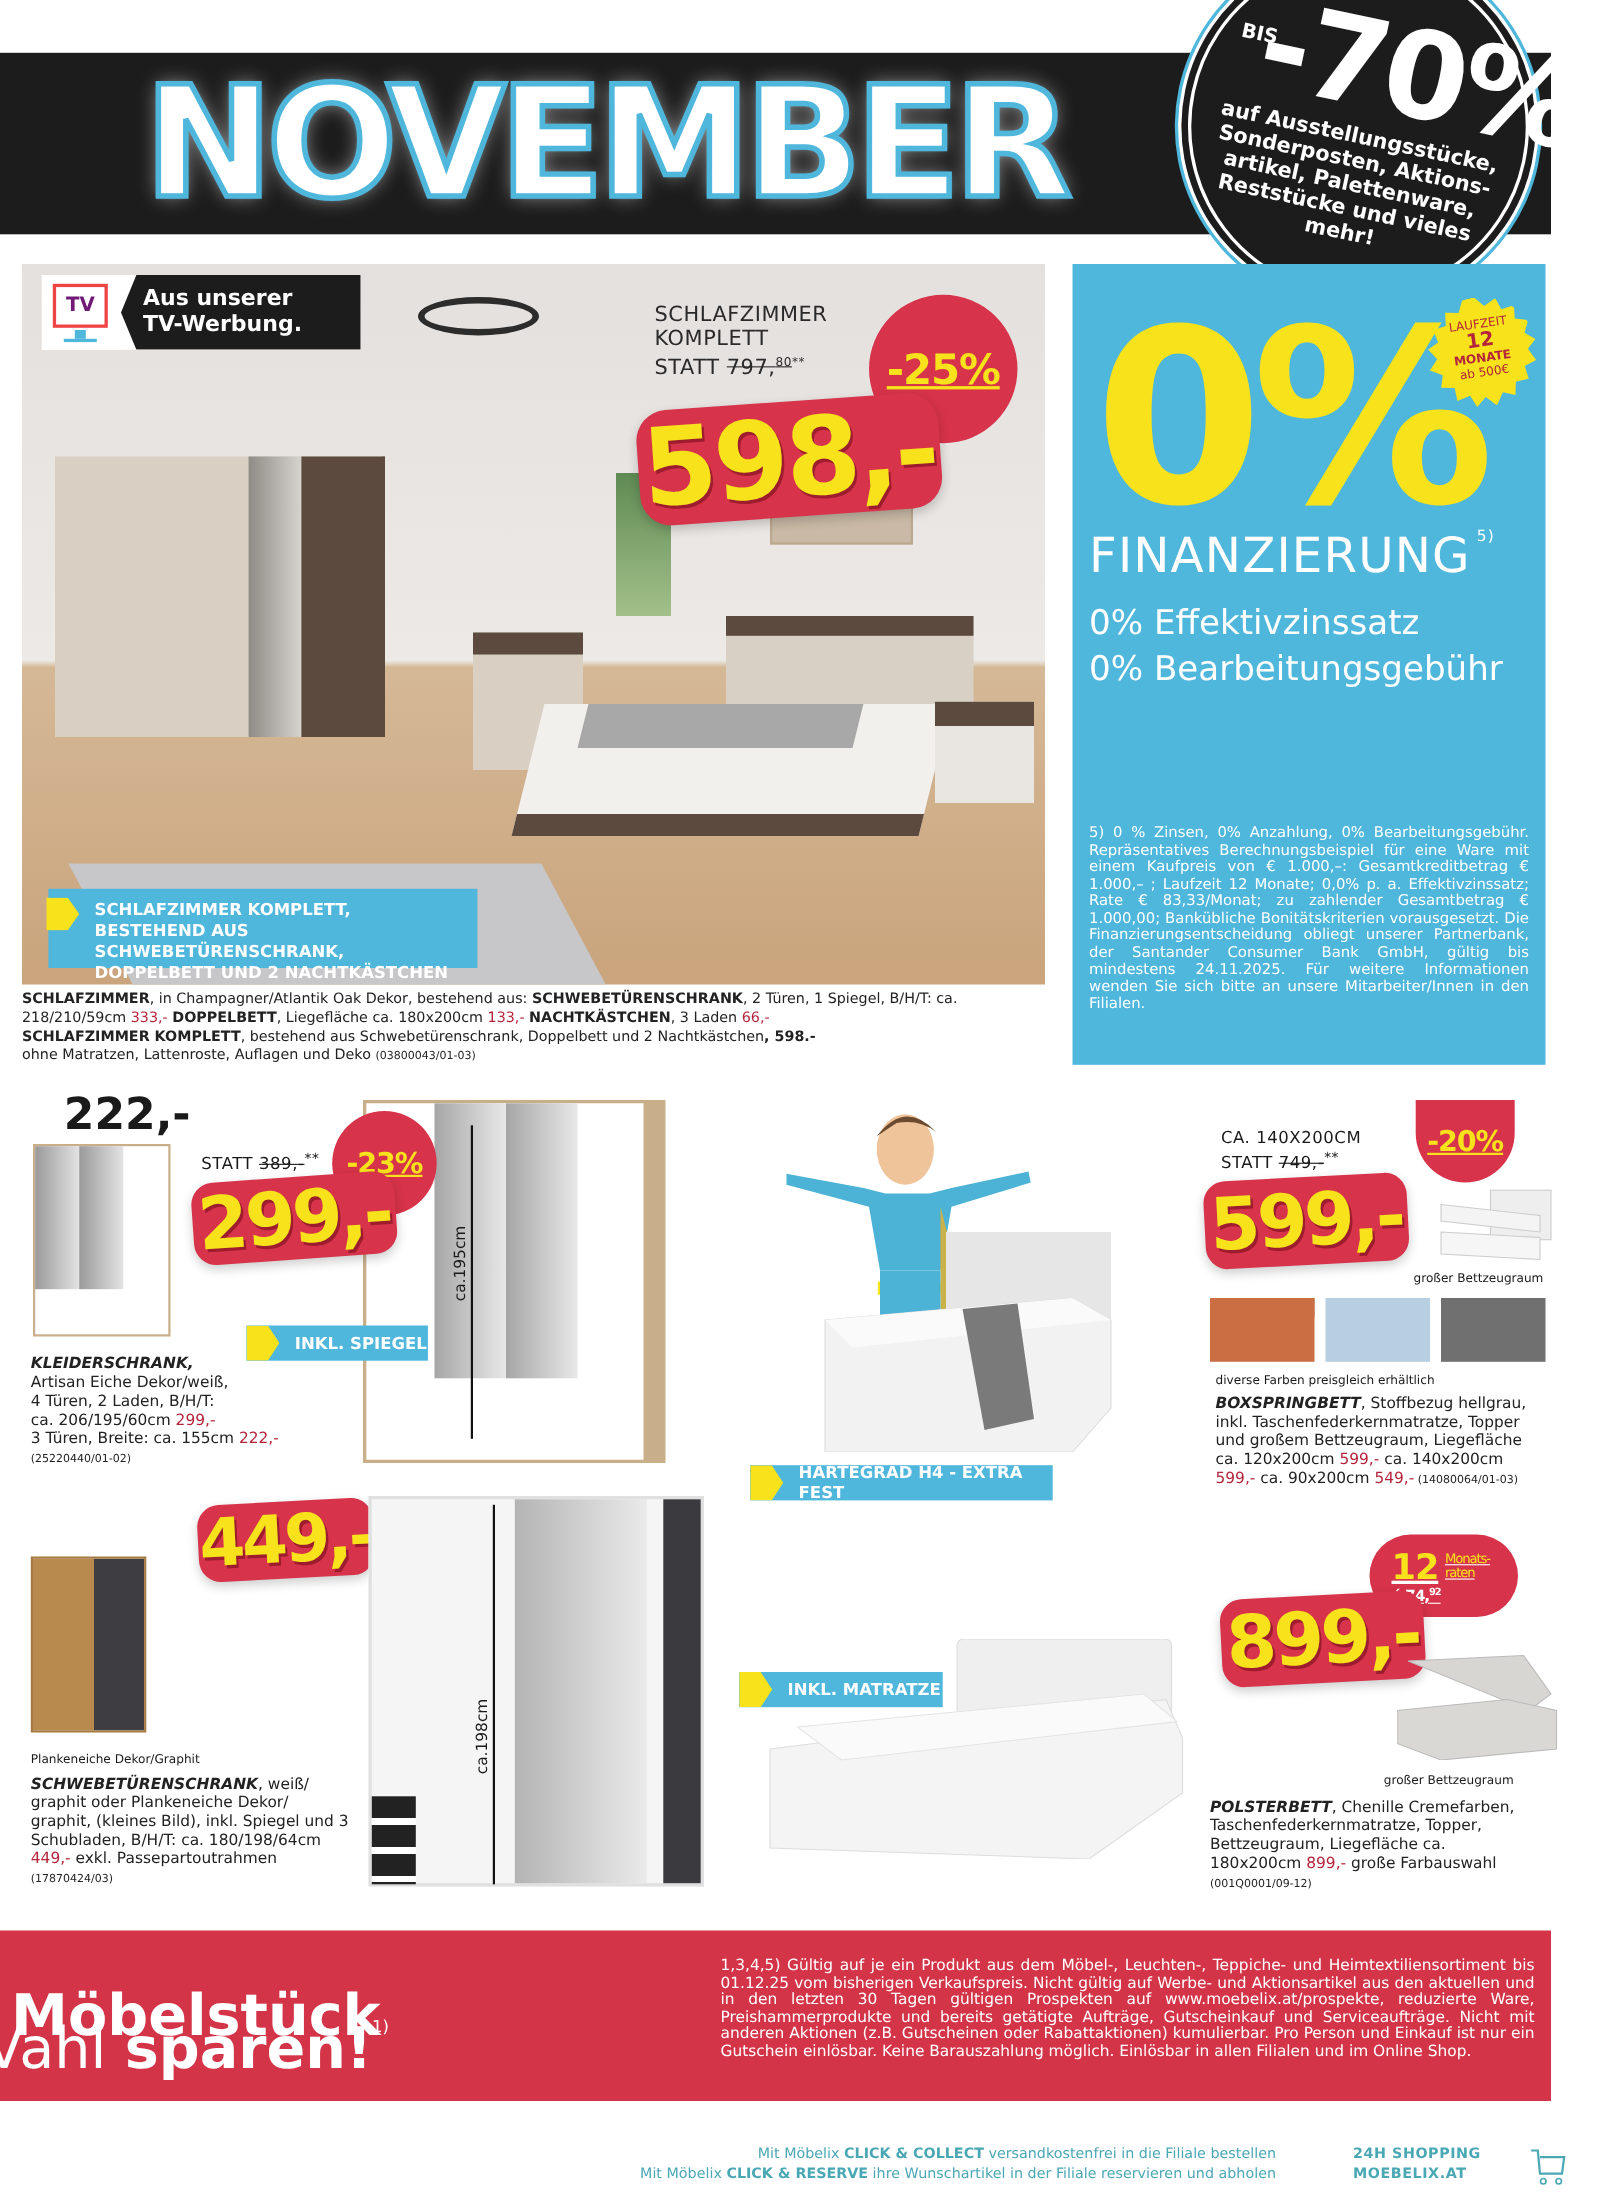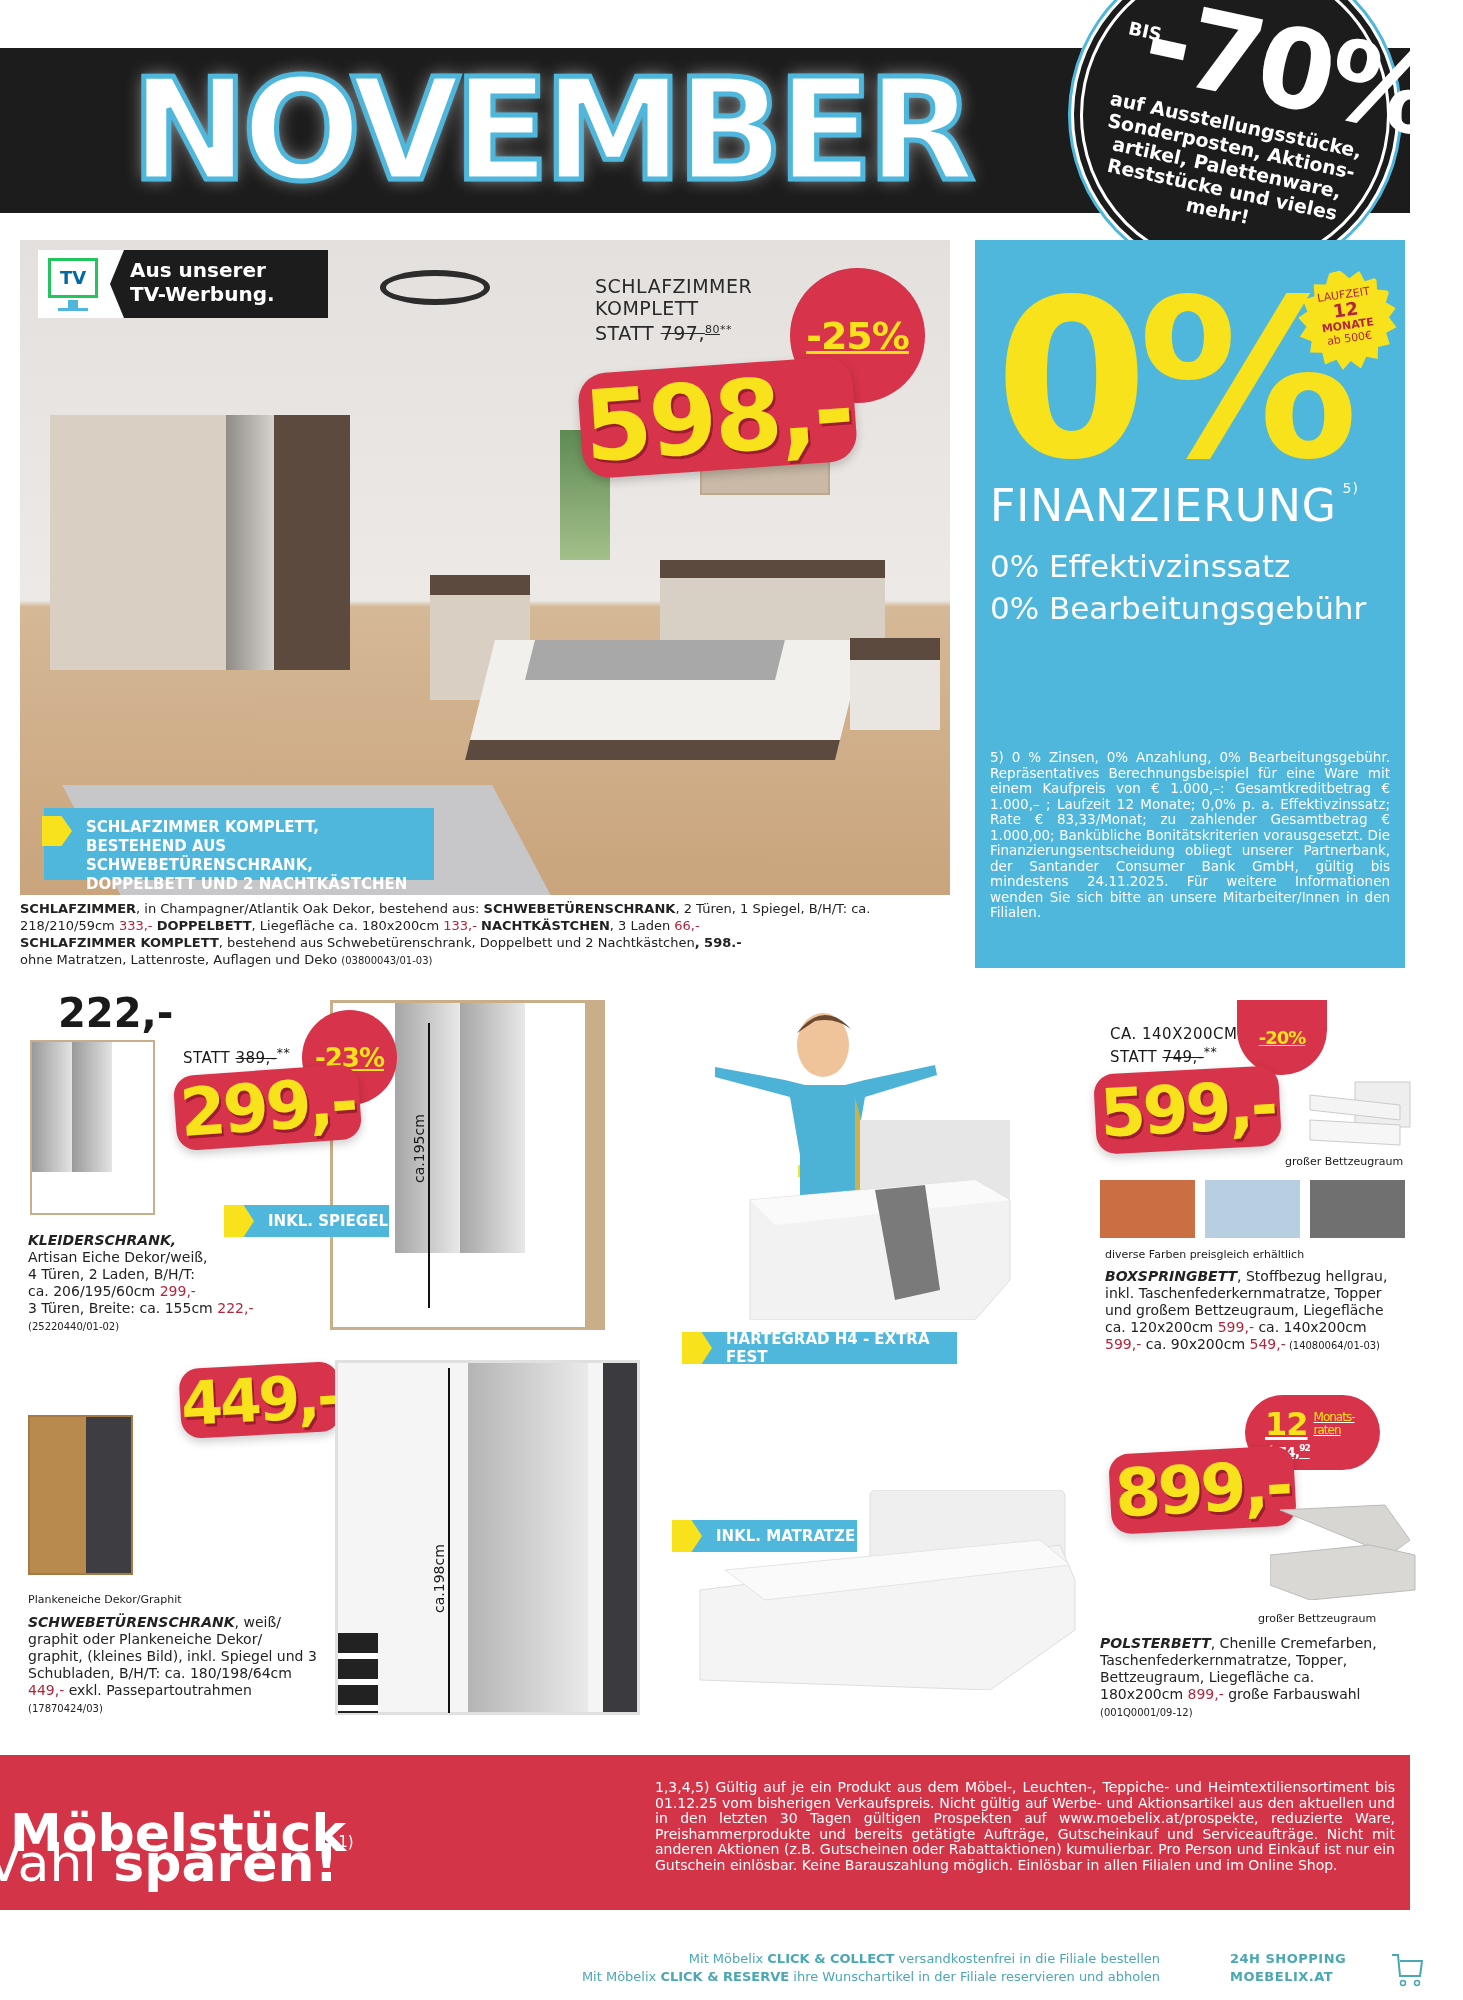--- a/index.html
+++ b/index.html
@@ -32,21 +32,21 @@
   .hero .dresser { position: absolute; left: 410px; top: 335px; width: 100px; height: 125px; background: #d9cfc3; border-top: 20px solid #5b4a3d; }
   .hero .bed-head { position: absolute; left: 640px; top: 320px; width: 225px; height: 80px; background: #d8d0c5; border-top: 18px solid #5b4a3d; }
   .hero .bed { position: absolute; left: 460px; top: 400px; width: 370px; height: 120px; background: #f2f0ec; border-bottom: 20px solid #5b4a3d; transform: skewX(-14deg); }
   .hero .bed .blanket { position: absolute; left: 40px; top: 0; width: 250px; height: 40px; background: #a8a8a8; }
   .hero .night { position: absolute; left: 830px; top: 398px; width: 90px; height: 92px; background: #e9e5e0; border-top: 22px solid #5b4a3d; }
   .hero .rug { position: absolute; left: 90px; top: 545px; width: 430px; height: 180px; background: #c7c6c8; transform: skewX(28deg); }
   .hero .lamp { position: absolute; left: 360px; top: 30px; width: 110px; height: 35px; border: 6px solid #2c2c2c; border-radius: 50%; }
 
   .tv-badge { left: 38px; top: 250px; width: 290px; height: 68px; display: flex; background: #fff; }
   .tv-badge .tv { width: 72px; height: 68px; background: #fff; position: relative; }
-  .tv-badge .tv .screen { position: absolute; left: 10px; top: 8px; width: 50px; height: 40px; border: 3px solid #22c55e; color: #0369a1; font-size: 18px; font-weight: 700; text-align: center; line-height: 34px; }
+  .tv-badge .tv .screen { position: absolute; left: 10px; top: 8px; width: 50px; height: 40px; border: 3px solid #ef4444; color: #701a75; font-size: 18px; font-weight: 700; text-align: center; line-height: 34px; }
   .tv-badge .tv .stand { position: absolute; left: 30px; top: 50px; width: 10px; height: 8px; background: #4fb6dc; }
   .tv-badge .tv .base { position: absolute; left: 20px; top: 58px; width: 30px; height: 3px; background: #4fb6dc; }
   .tv-badge .txt { flex: 1; background: #1c1c1c; color: #fff; font-weight: 700; font-size: 20px; line-height: 24px; padding: 8px 0 0 20px;
     clip-path: polygon(14px 0, 100% 0, 100% 100%, 14px 100%, 0 50%); }
 
   .hero-label { left: 595px; top: 275px; font-size: 19px; line-height: 22px; color: #2a2a2a; letter-spacing: 0.5px; }
   .hero-label .strike { text-decoration: line-through; }
   .hero-label sup { font-size: 11px; }
 
   .disc-circle { border-radius: 50%; background: #d7334a; color: #f7e21b; font-weight: 700; display: flex; align-items: center; justify-content: center; letter-spacing: -1px; text-decoration: underline; }
@@ -227,21 +227,21 @@
 </svg>
 <div class="blue-tag" style="left:682px;top:1332px;width:275px;">
   <div class="ychev" style="left:0;top:0;height:32px;"></div>
   <span>HÄRTEGRAD H4 - EXTRA FEST</span>
 </div>
 
 <div class="abs" style="left:1110px;top:1025px;font-size:15px;line-height:18px;letter-spacing:0.5px;">
   <div>CA. 140X200CM</div>
   <div><span>STATT</span> <span style="text-decoration:line-through">749,-</span><sup>**</sup></div>
 </div>
-<div class="abs disc-circle" style="left:1237px;top:1000px;width:90px;height:75px;font-size:18px;border-radius:0 0 45px 45px;">-20%</div>
+<div class="abs disc-circle" style="left:1287px;top:1000px;width:90px;height:75px;font-size:26px;border-radius:0 0 45px 45px;">-20%</div>
 <div class="abs price-big" style="left:1095px;top:1070px;width:185px;height:80px;font-size:66px;border-radius:20px;transform:rotate(-3deg);">599,-</div>
 <svg class="abs" style="left:1305px;top:1080px;width:110px;height:70px;" viewBox="0 0 110 70">
   <rect x="50" y="2" width="55" height="45" fill="#eee" stroke="#ccc"></rect>
   <polygon points="5,15 95,25 95,40 5,30" fill="#f4f4f4" stroke="#ccc"></polygon>
   <polygon points="5,40 95,45 95,65 5,60" fill="#f6f6f6" stroke="#ccc"></polygon>
 </svg>
 <div class="abs" style="left:1285px;top:1155px;font-size:11px;">großer Bettzeugraum</div>
 <div class="abs" style="left:1100px;top:1180px;width:320px;height:60px;display:flex;gap:10px;">
   <div style="width:95px;height:58px;border-top:18px solid #c8683a;background:#c8683a;opacity:0.95;"></div>
   <div style="width:95px;height:58px;background:#b7cfe0;"></div>

